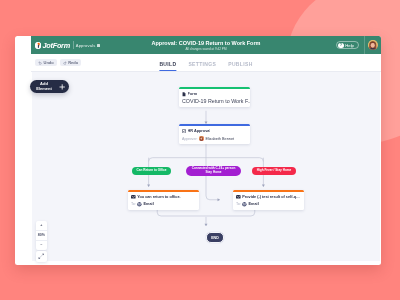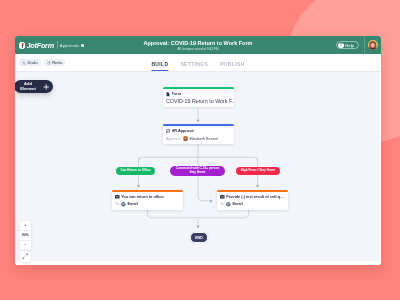--- a/index.html
+++ b/index.html
@@ -8,21 +8,21 @@
        font-family:"Liberation Sans",sans-serif;background:#ff847e;}
   #stage{position:relative;width:400px;height:300px;overflow:hidden;}
 
   
   .bg-circle{position:absolute;left:286px;top:-18px;width:161px;height:161px;
              border-radius:50%;background:#ffa09a;}
 
   
   #win{position:absolute;left:15px;top:36px;width:366px;height:229px;
        background:#fff;border-radius:2.5px;overflow:hidden;box-sizing:border-box;
-       box-shadow:0 5px 14px rgba(140,40,38,.22);}
+       box-shadow:0 5px 14px rgba(140,40,38,.22);padding-left:16px;}
 
   
   #header{position:relative;height:18.4px;background:#38866f;
           display:flex;align-items:center;}
   .logo-wrap{display:flex;align-items:center;margin-left:3.5px;}
   .logo-mark{width:6.8px;height:6.8px;border-radius:50%;background:#fff;
              position:relative;flex:0 0 auto;overflow:hidden;}
   .logo-text{font-style:italic;font-weight:bold;font-size:7.3px;color:#fff;
              margin-left:1.2px;letter-spacing:-.25px;}
   .hdr-sep{width:.7px;height:7.5px;background:rgba(255,255,255,.3);margin:0 2.6px;}

